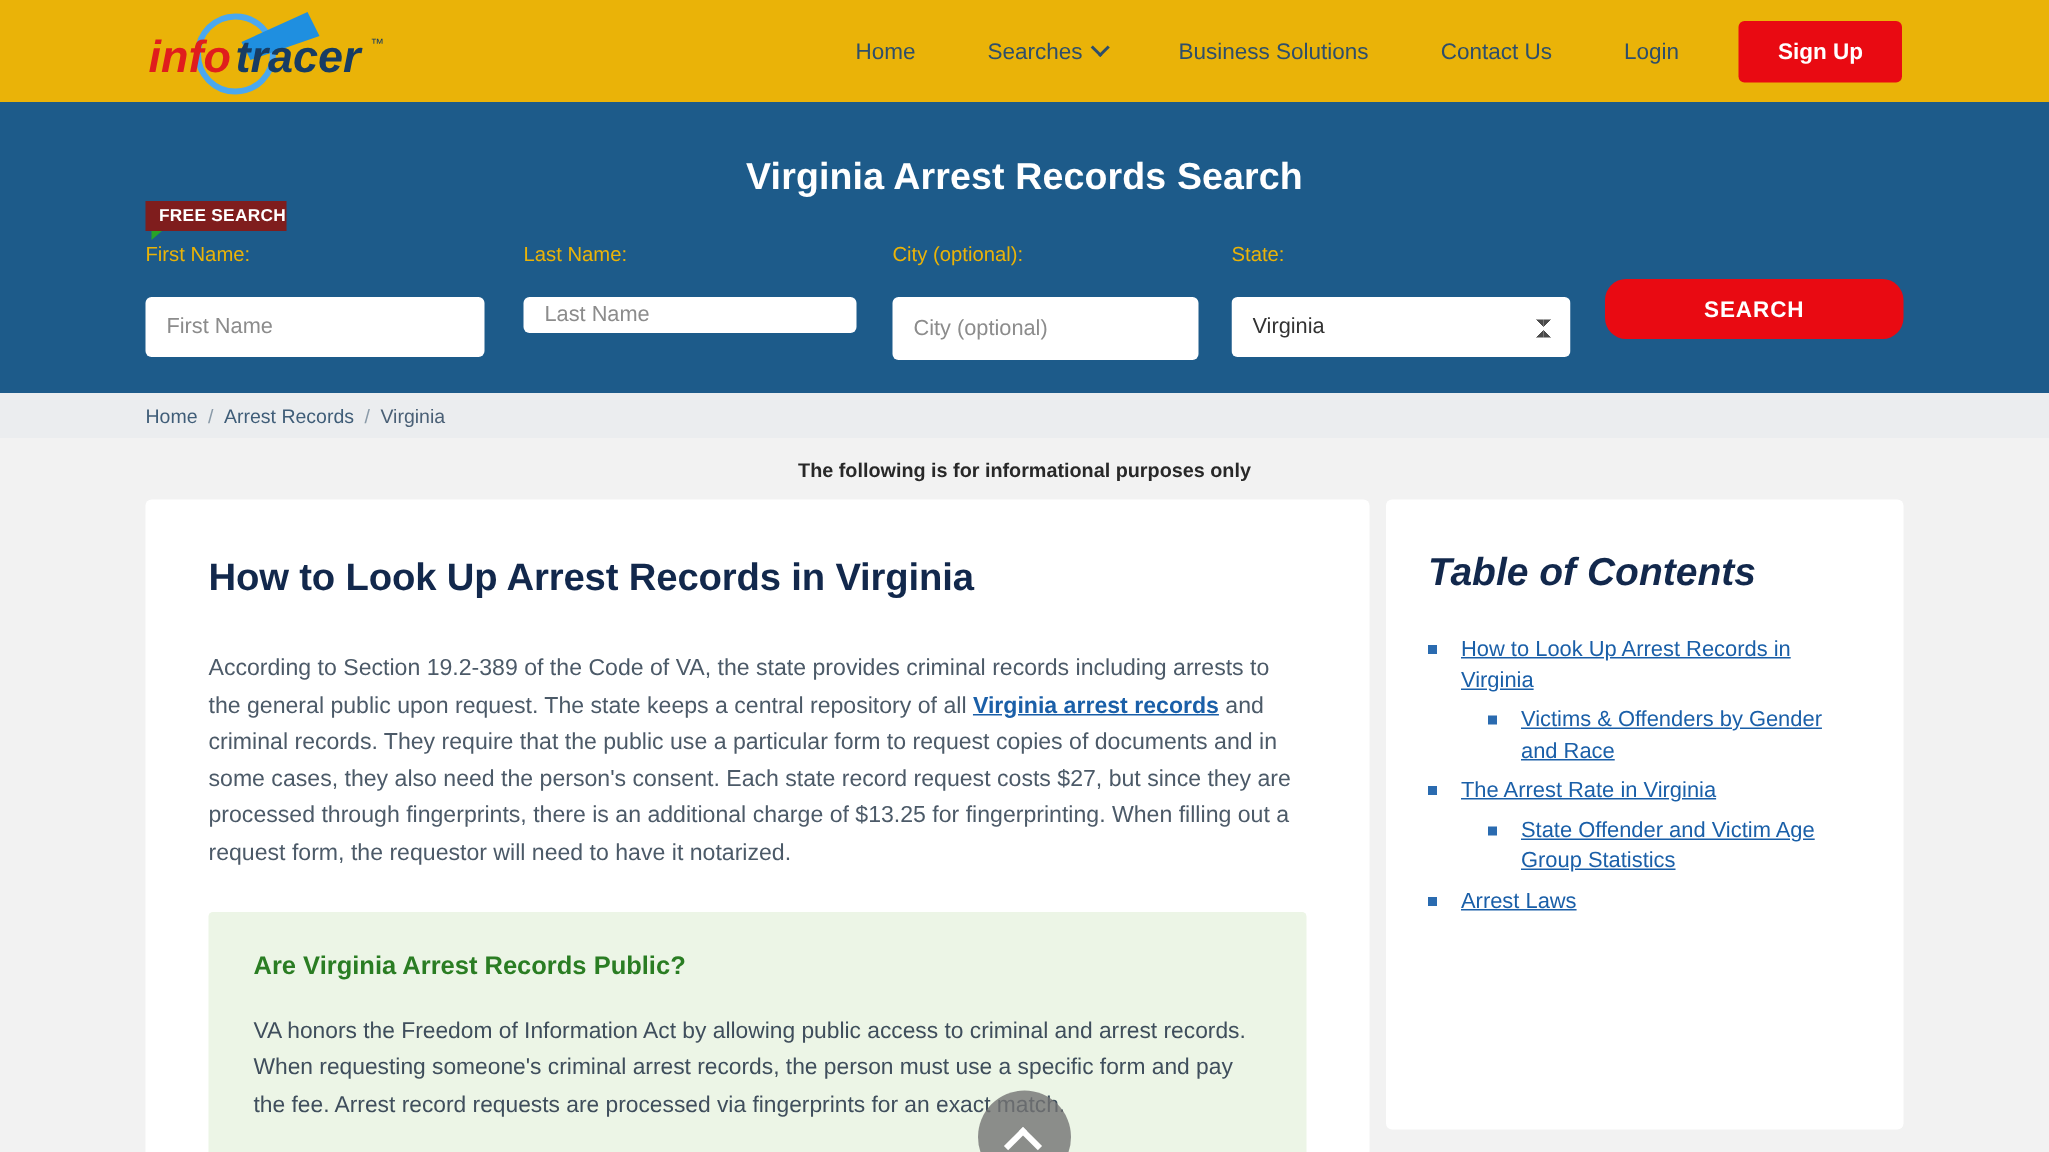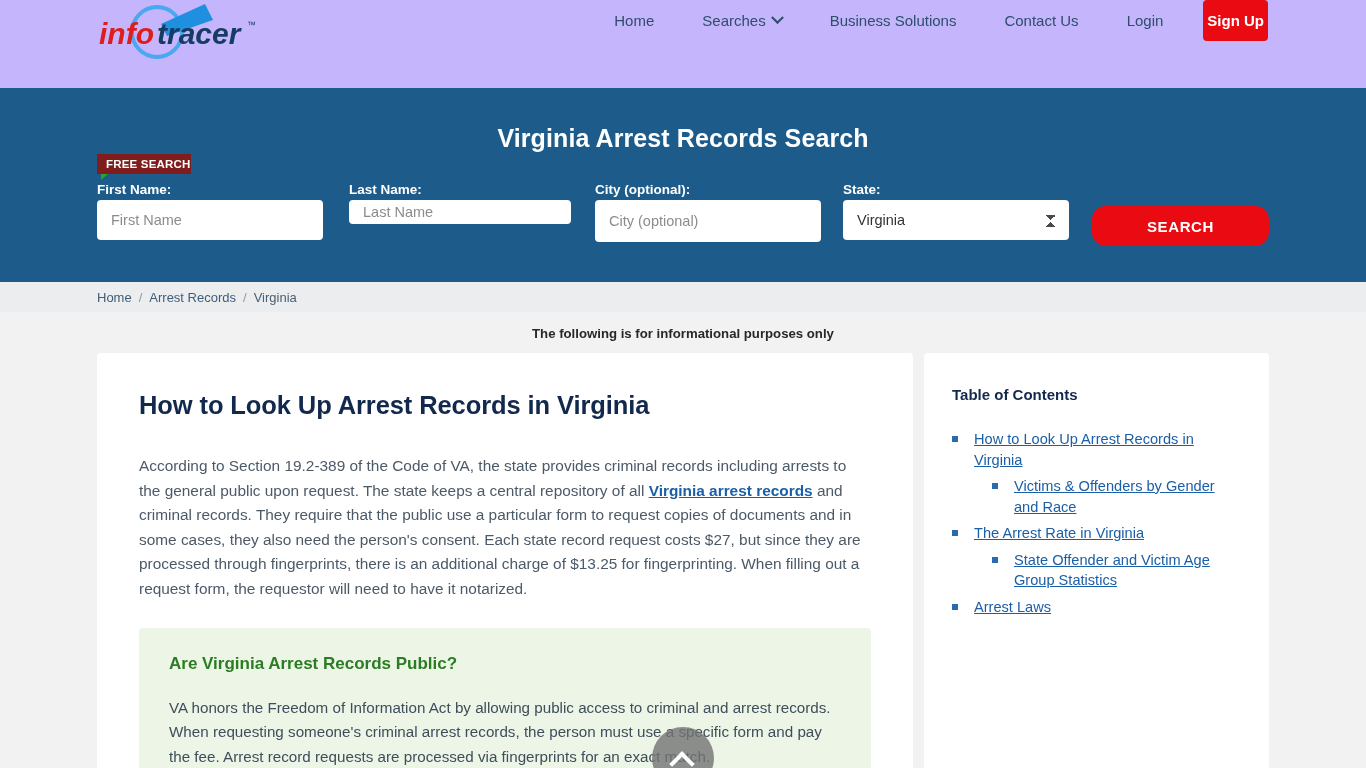--- a/index.html
+++ b/index.html
@@ -6,24 +6,24 @@
   html, body {
     margin: 0; padding: 0;
     width: 1366px; height: 768px;
     overflow: hidden;
     background: #f2f2f2;
     font-family: "Liberation Sans", sans-serif;
   }
 
   
   .header {
-    height: 88px;
-    background: #c4b5fd;
-    display: flex;
-    align-items: flex-start;
+    height: 68px;
+    background: #eab308;
+    display: flex;
+    align-items: center;
     padding: 0 0 0 97px;
     position: relative;
   }
   .logo {
     width: 165px;
     height: 60px;
     position: relative;
     flex: none;
   }
   .logo svg { display: block; }
@@ -52,21 +52,21 @@
     border-bottom: 2px solid #2e4e6b;
     transform: rotate(45deg) translate(-2px,-2px);
   }
   .signup-btn {
     background: #e90a12;
     color: #ffffff;
     font-size: 15px;
     font-weight: bold;
     border: none;
     border-radius: 4px;
-    padding: 12px 4px;
+    padding: 12px 26px;
     margin-left: 16px;
     cursor: pointer;
     font-family: "Liberation Sans", sans-serif;
     white-space: nowrap;
   }
 
   
   .hero {
     background: #1d5b8a;
     height: 194px;
@@ -111,40 +111,40 @@
     left: 97px;
     right: 97px;
     top: 94px;
     display: flex;
     align-items: flex-start;
     gap: 12px;
   }
   .field { flex: none; }
   .field-label {
     display: block;
-    color: #ffffff;
+    color: #eab308;
     font-size: 13.5px;
-    font-weight: bold;
-    margin-bottom: 3px;
+    font-weight: normal;
+    margin-bottom: 21px;
   }
   .field input,
   .field select {
     border: none;
     border-radius: 4px;
     background: #ffffff;
     font-size: 14.5px;
     color: #333;
     font-family: "Liberation Sans", sans-serif;
     padding: 0 14px;
     outline: none;
   }
   .field input::placeholder { color: #8c8c8c; }
   .f-first input { width: 226px; height: 40px; }
   .f-last  input { width: 222px; height: 24px; }
-  .f-city  input { width: 226px; height: 42px; }
+  .f-city  input { width: 204px; height: 42px; }
   .f-state select {
     width: 226px; height: 40px;
     -webkit-appearance: none; appearance: none;
     background-image:
       linear-gradient(45deg, transparent 50%, #4a4a4a 50%),
       linear-gradient(135deg, #4a4a4a 50%, transparent 50%),
       linear-gradient(45deg, #4a4a4a 50%, transparent 50%),
       linear-gradient(135deg, transparent 50%, #4a4a4a 50%);
     background-position:
       calc(100% - 18px) 15px,
@@ -251,24 +251,25 @@
     line-height: 24.5px;
     margin: 0;
   }
 
   .sidebar {
     width: 345px;
     padding: 33px 28px 20px 28px;
     min-height: 420px;
   }
   .sidebar h2 {
-    font-size: 15px;
+    font-size: 26px;
     color: #12284c;
     margin: 0 0 26px 0;
     font-weight: bold;
+    font-style: italic;
   }
   ul.toc, ul.toc ul {
     list-style: none;
     margin: 0;
     padding: 0;
   }
   ul.toc > li { margin-bottom: 6px; }
   ul.toc ul { margin: 6px 0 6px 0; padding-left: 18px; }
   ul.toc li { position: relative; padding-left: 22px; }
   ul.toc li:before {

